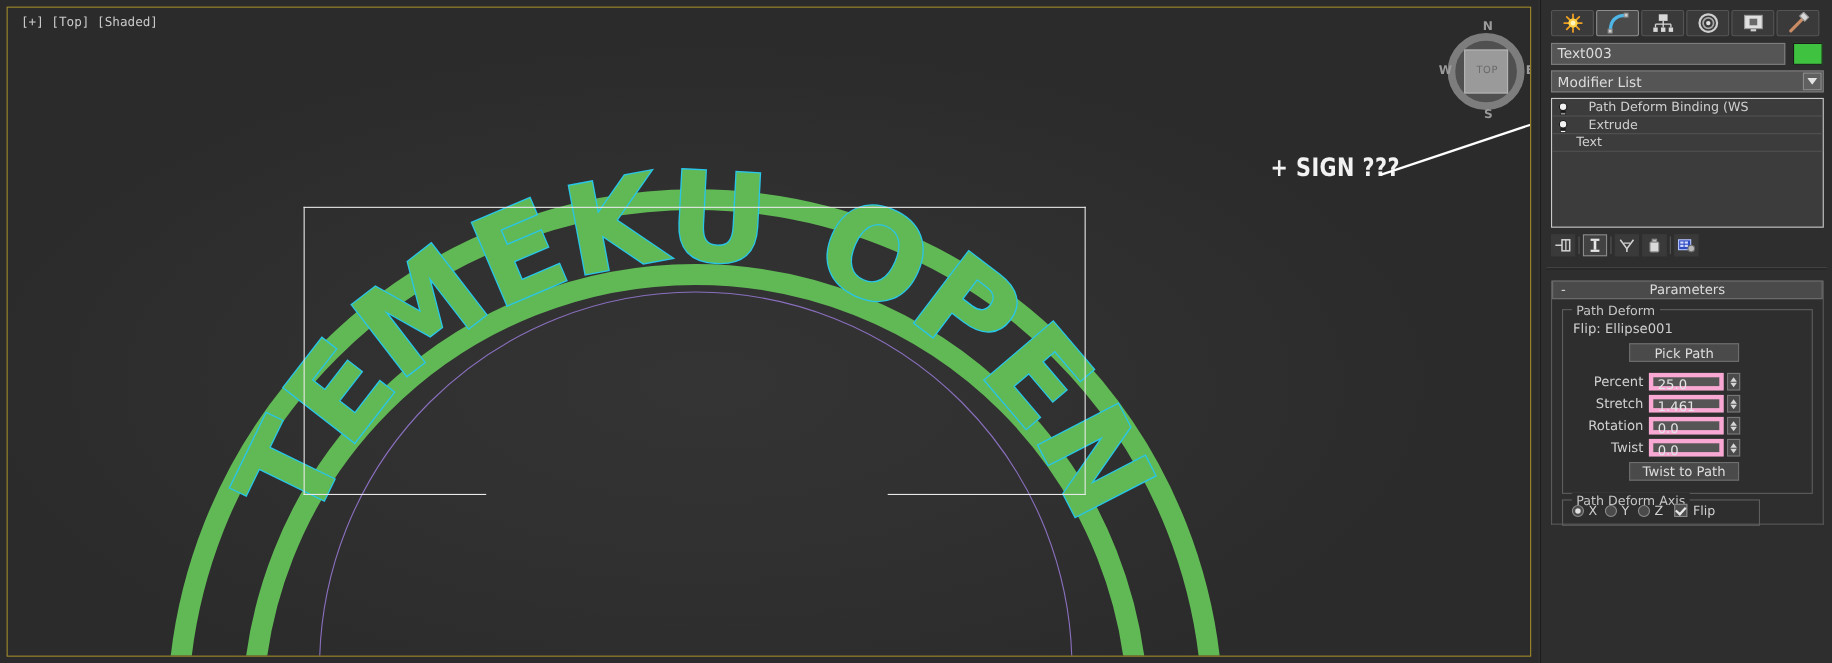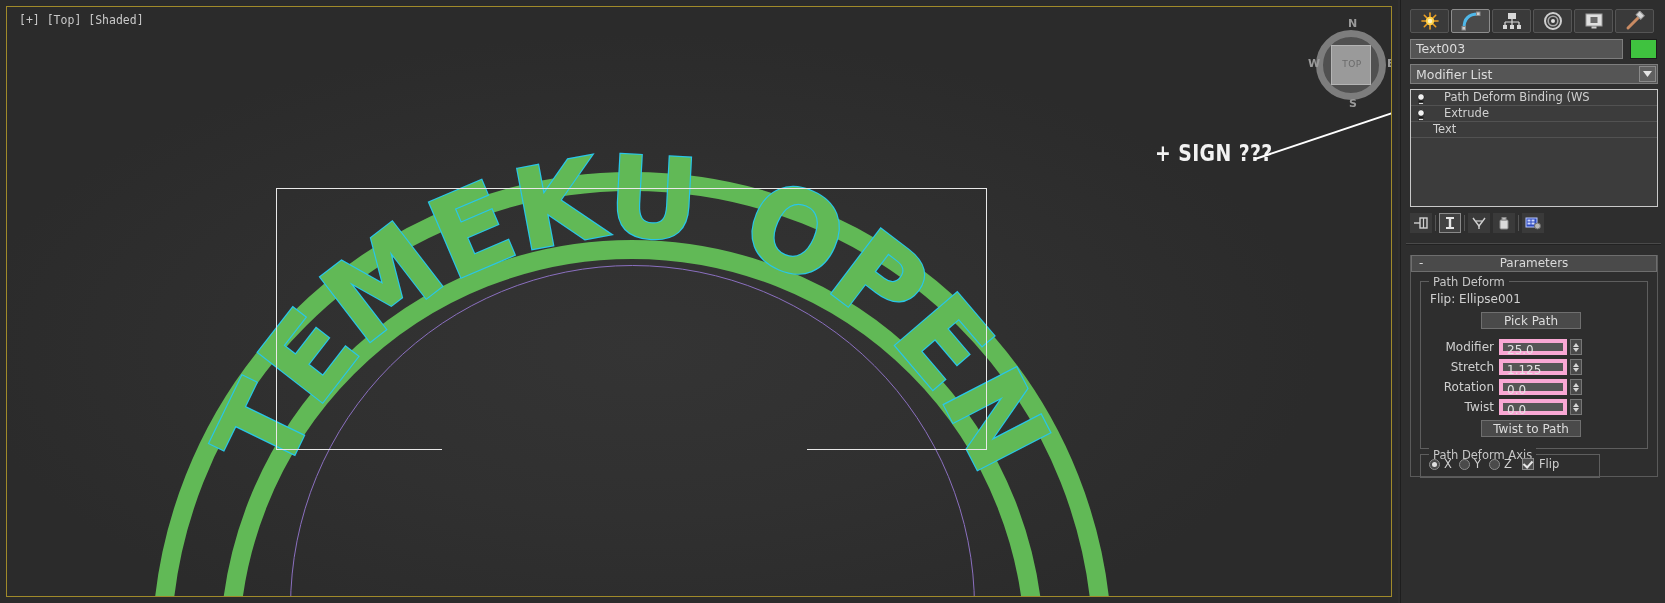--- a/index.html
+++ b/index.html
@@ -714,31 +714,31 @@
       </div>
 
       <div class="group-box" id="grp-pathdeform">
         <span class="group-title">Path Deform</span>
 
         <div id="path-label">Flip: Ellipse001</div>
 
         <div class="panel-button" id="btn-pick-path">Pick Path</div>
 
         <div class="spin-row" id="row-percent">
-          <span class="spin-label">Modifier</span>
+          <span class="spin-label">Percent</span>
           <div class="spin-field">25.0</div>
           <div class="spin-arrows">
               <span class="up"></span>
               <span class="dn"></span>
             </div>
         </div>
 
         <div class="spin-row" id="row-stretch">
           <span class="spin-label">Stretch</span>
-          <div class="spin-field">1.125</div>
+          <div class="spin-field">1.461</div>
           <div class="spin-arrows">
               <span class="up"></span>
               <span class="dn"></span>
             </div>
         </div>
 
         <div class="spin-row" id="row-rotation">
           <span class="spin-label">Rotation</span>
           <div class="spin-field">0.0</div>
           <div class="spin-arrows">

